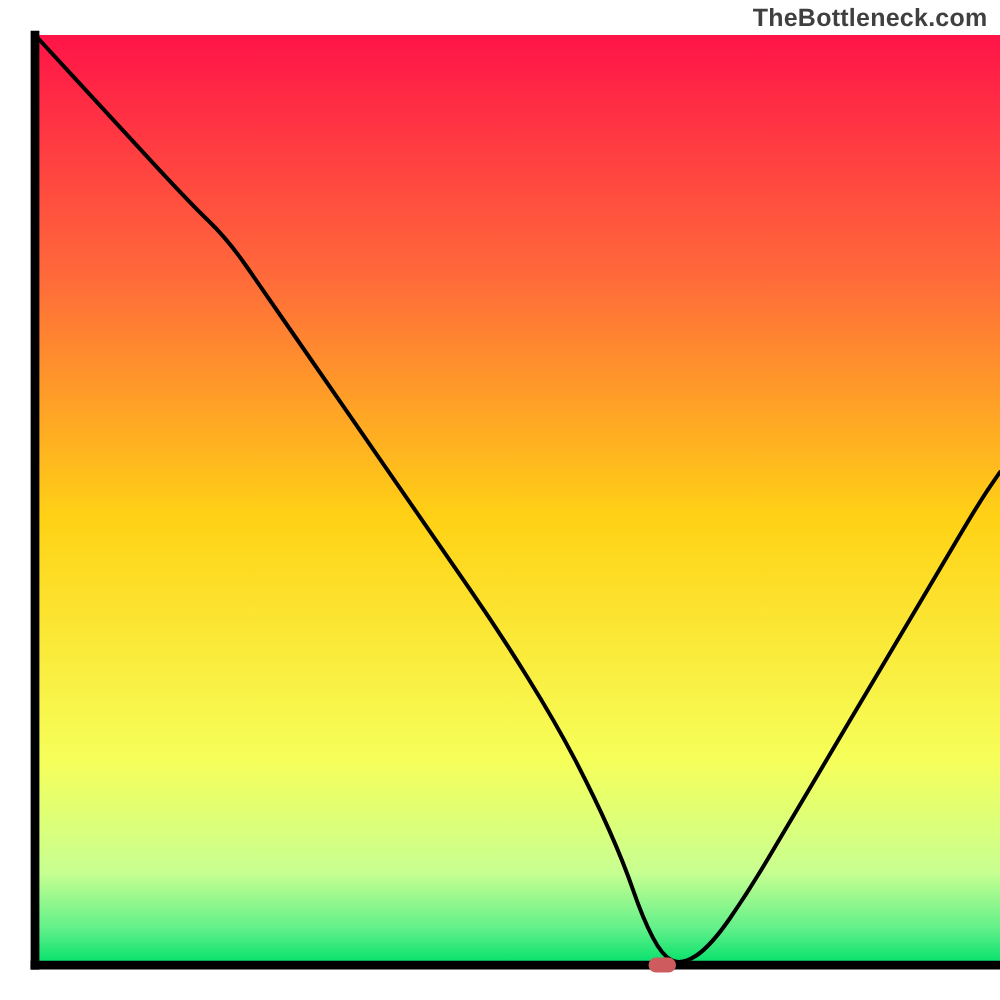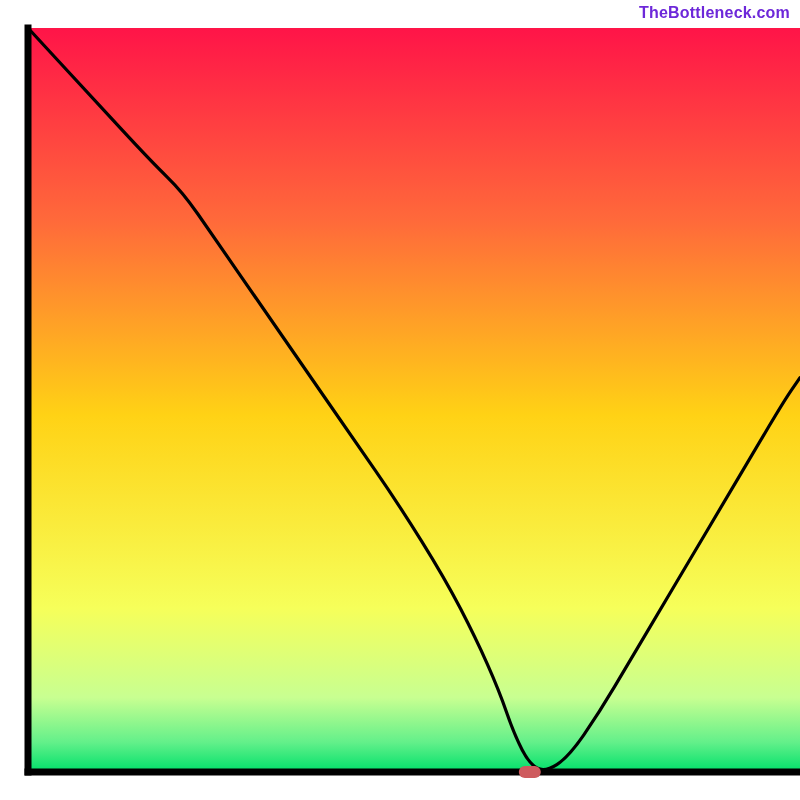--- a/index.html
+++ b/index.html
@@ -12,23 +12,23 @@
   }
   .chart-wrap {
     position: relative;
     width: 800px;
     height: 800px;
   }
   .watermark {
     position: absolute;
     top: 4px;
     right: 10px;
-    font-size: 16px;
+    font-size: 20px;
     font-weight: bold;
-    color: #6d28d9;
+    color: #404040;
     z-index: 10;
     letter-spacing: 0.2px;
   }
   svg.plot {
     position: absolute;
     left: 0;
     top: 0;
   }
 </style>
 </head>

